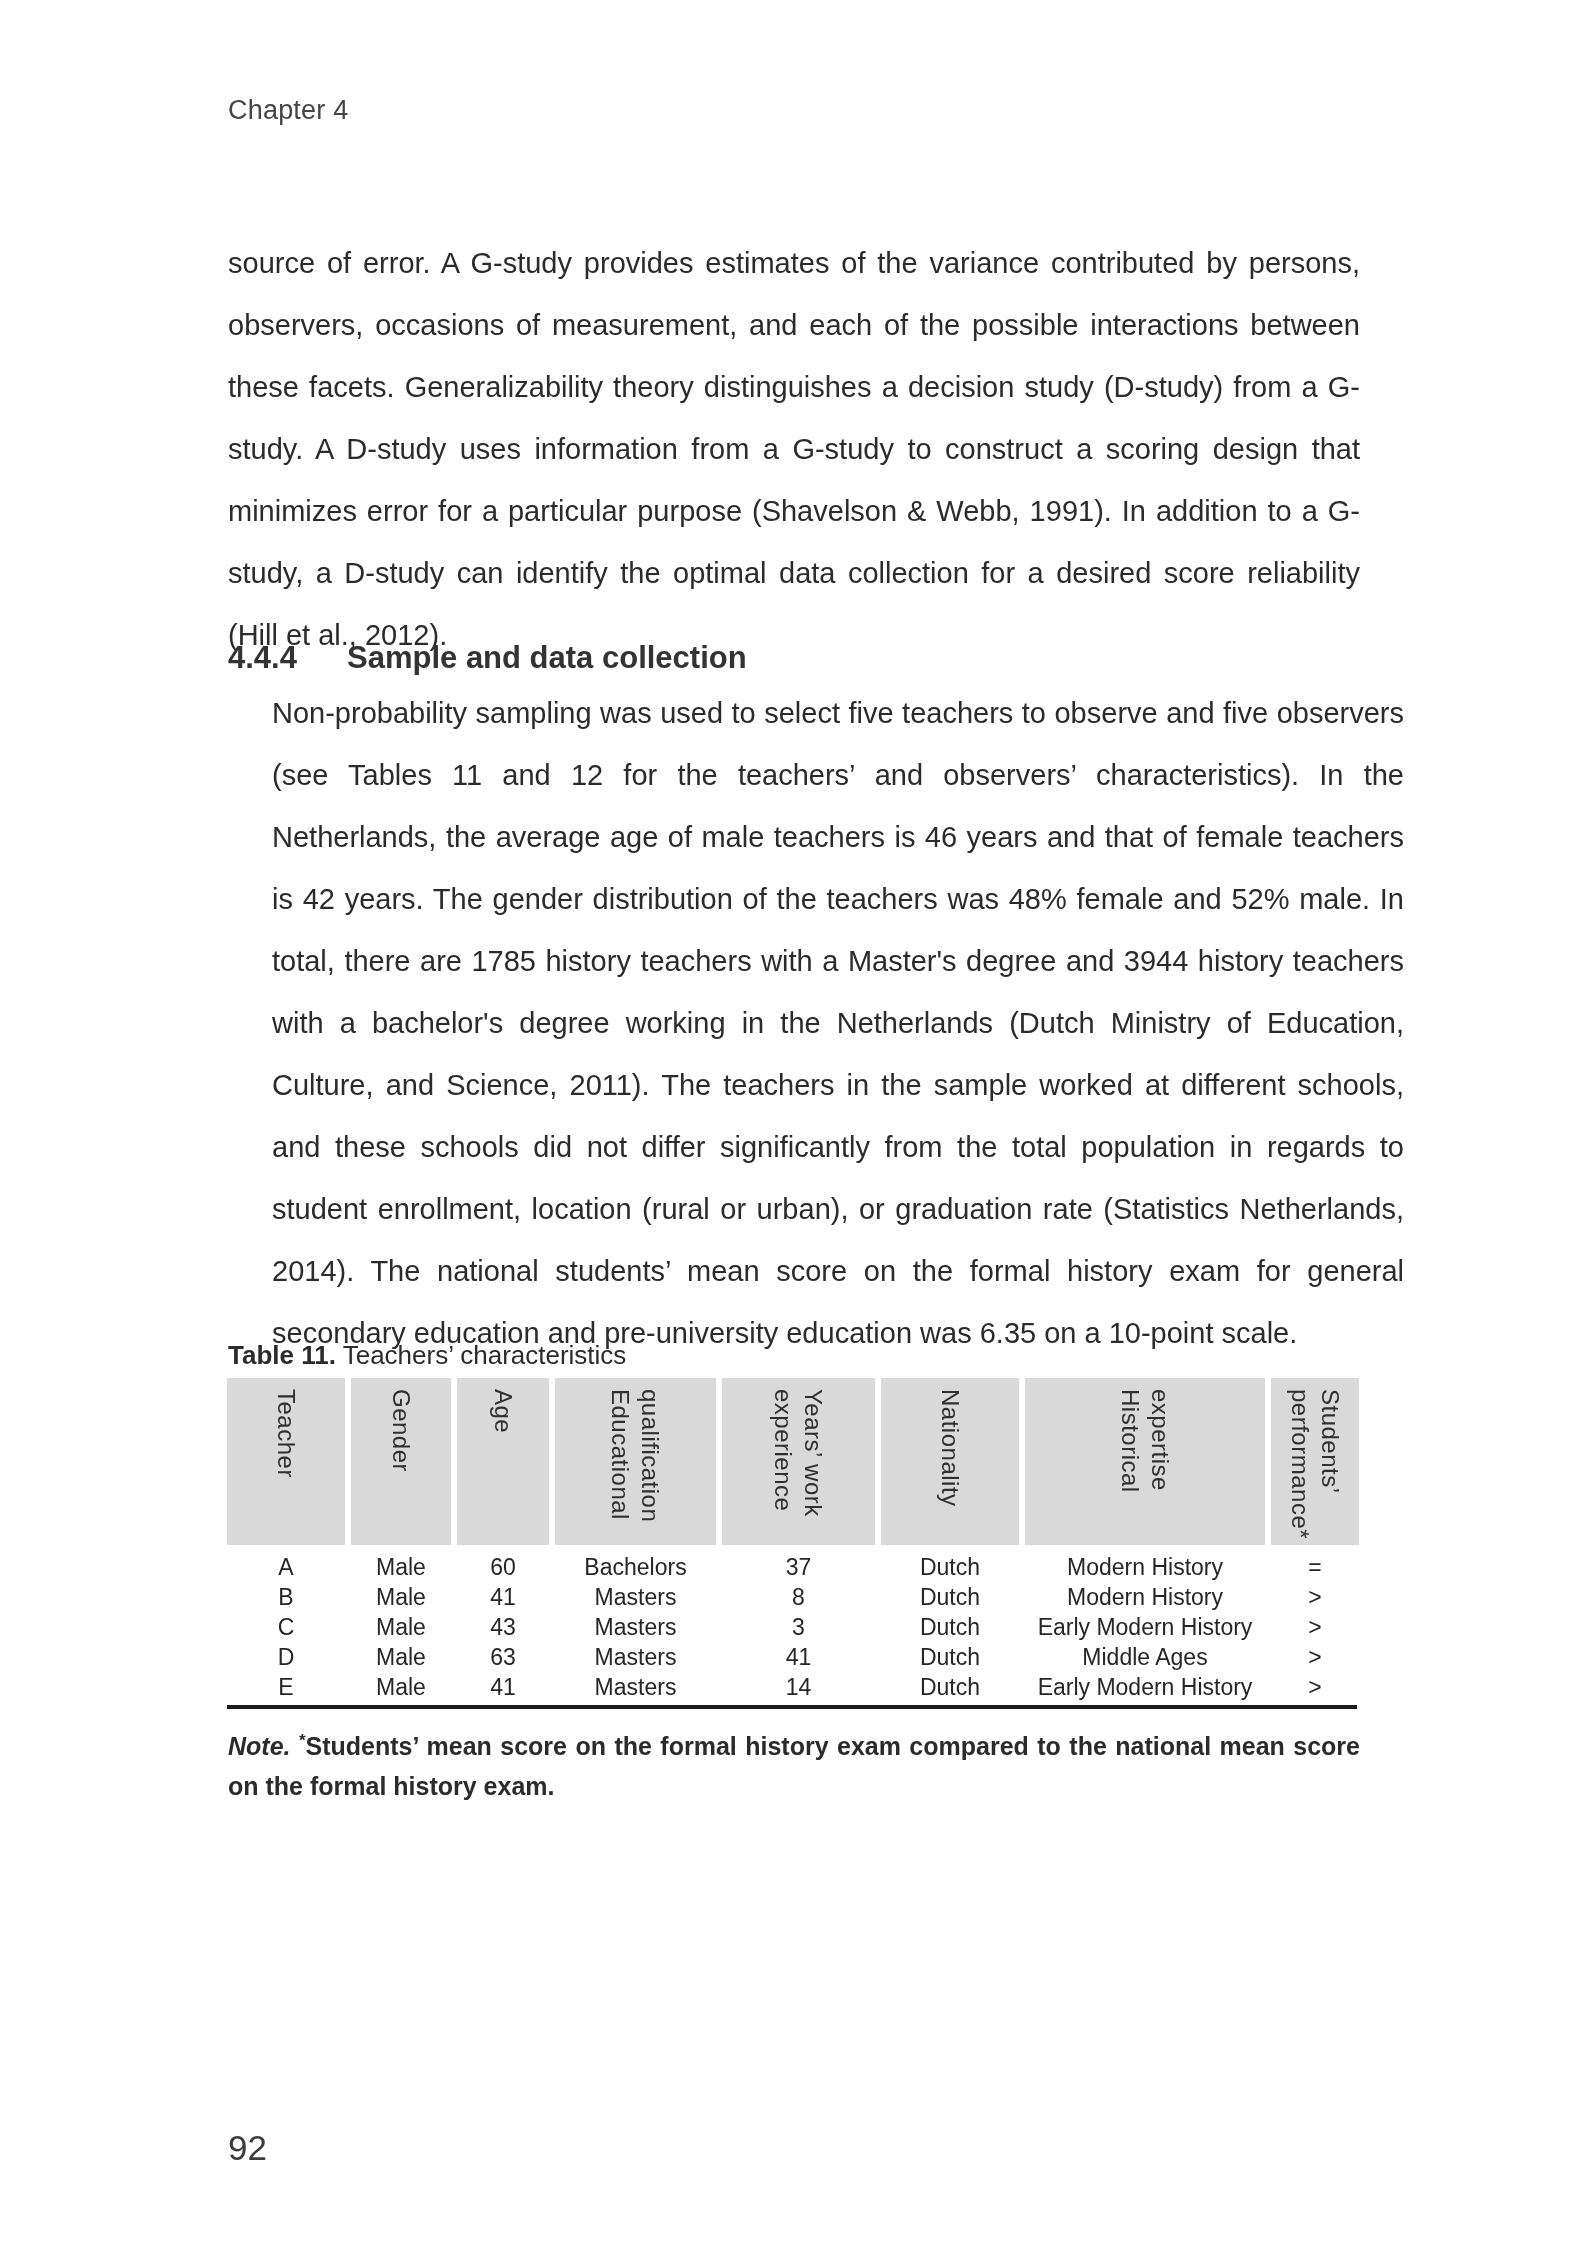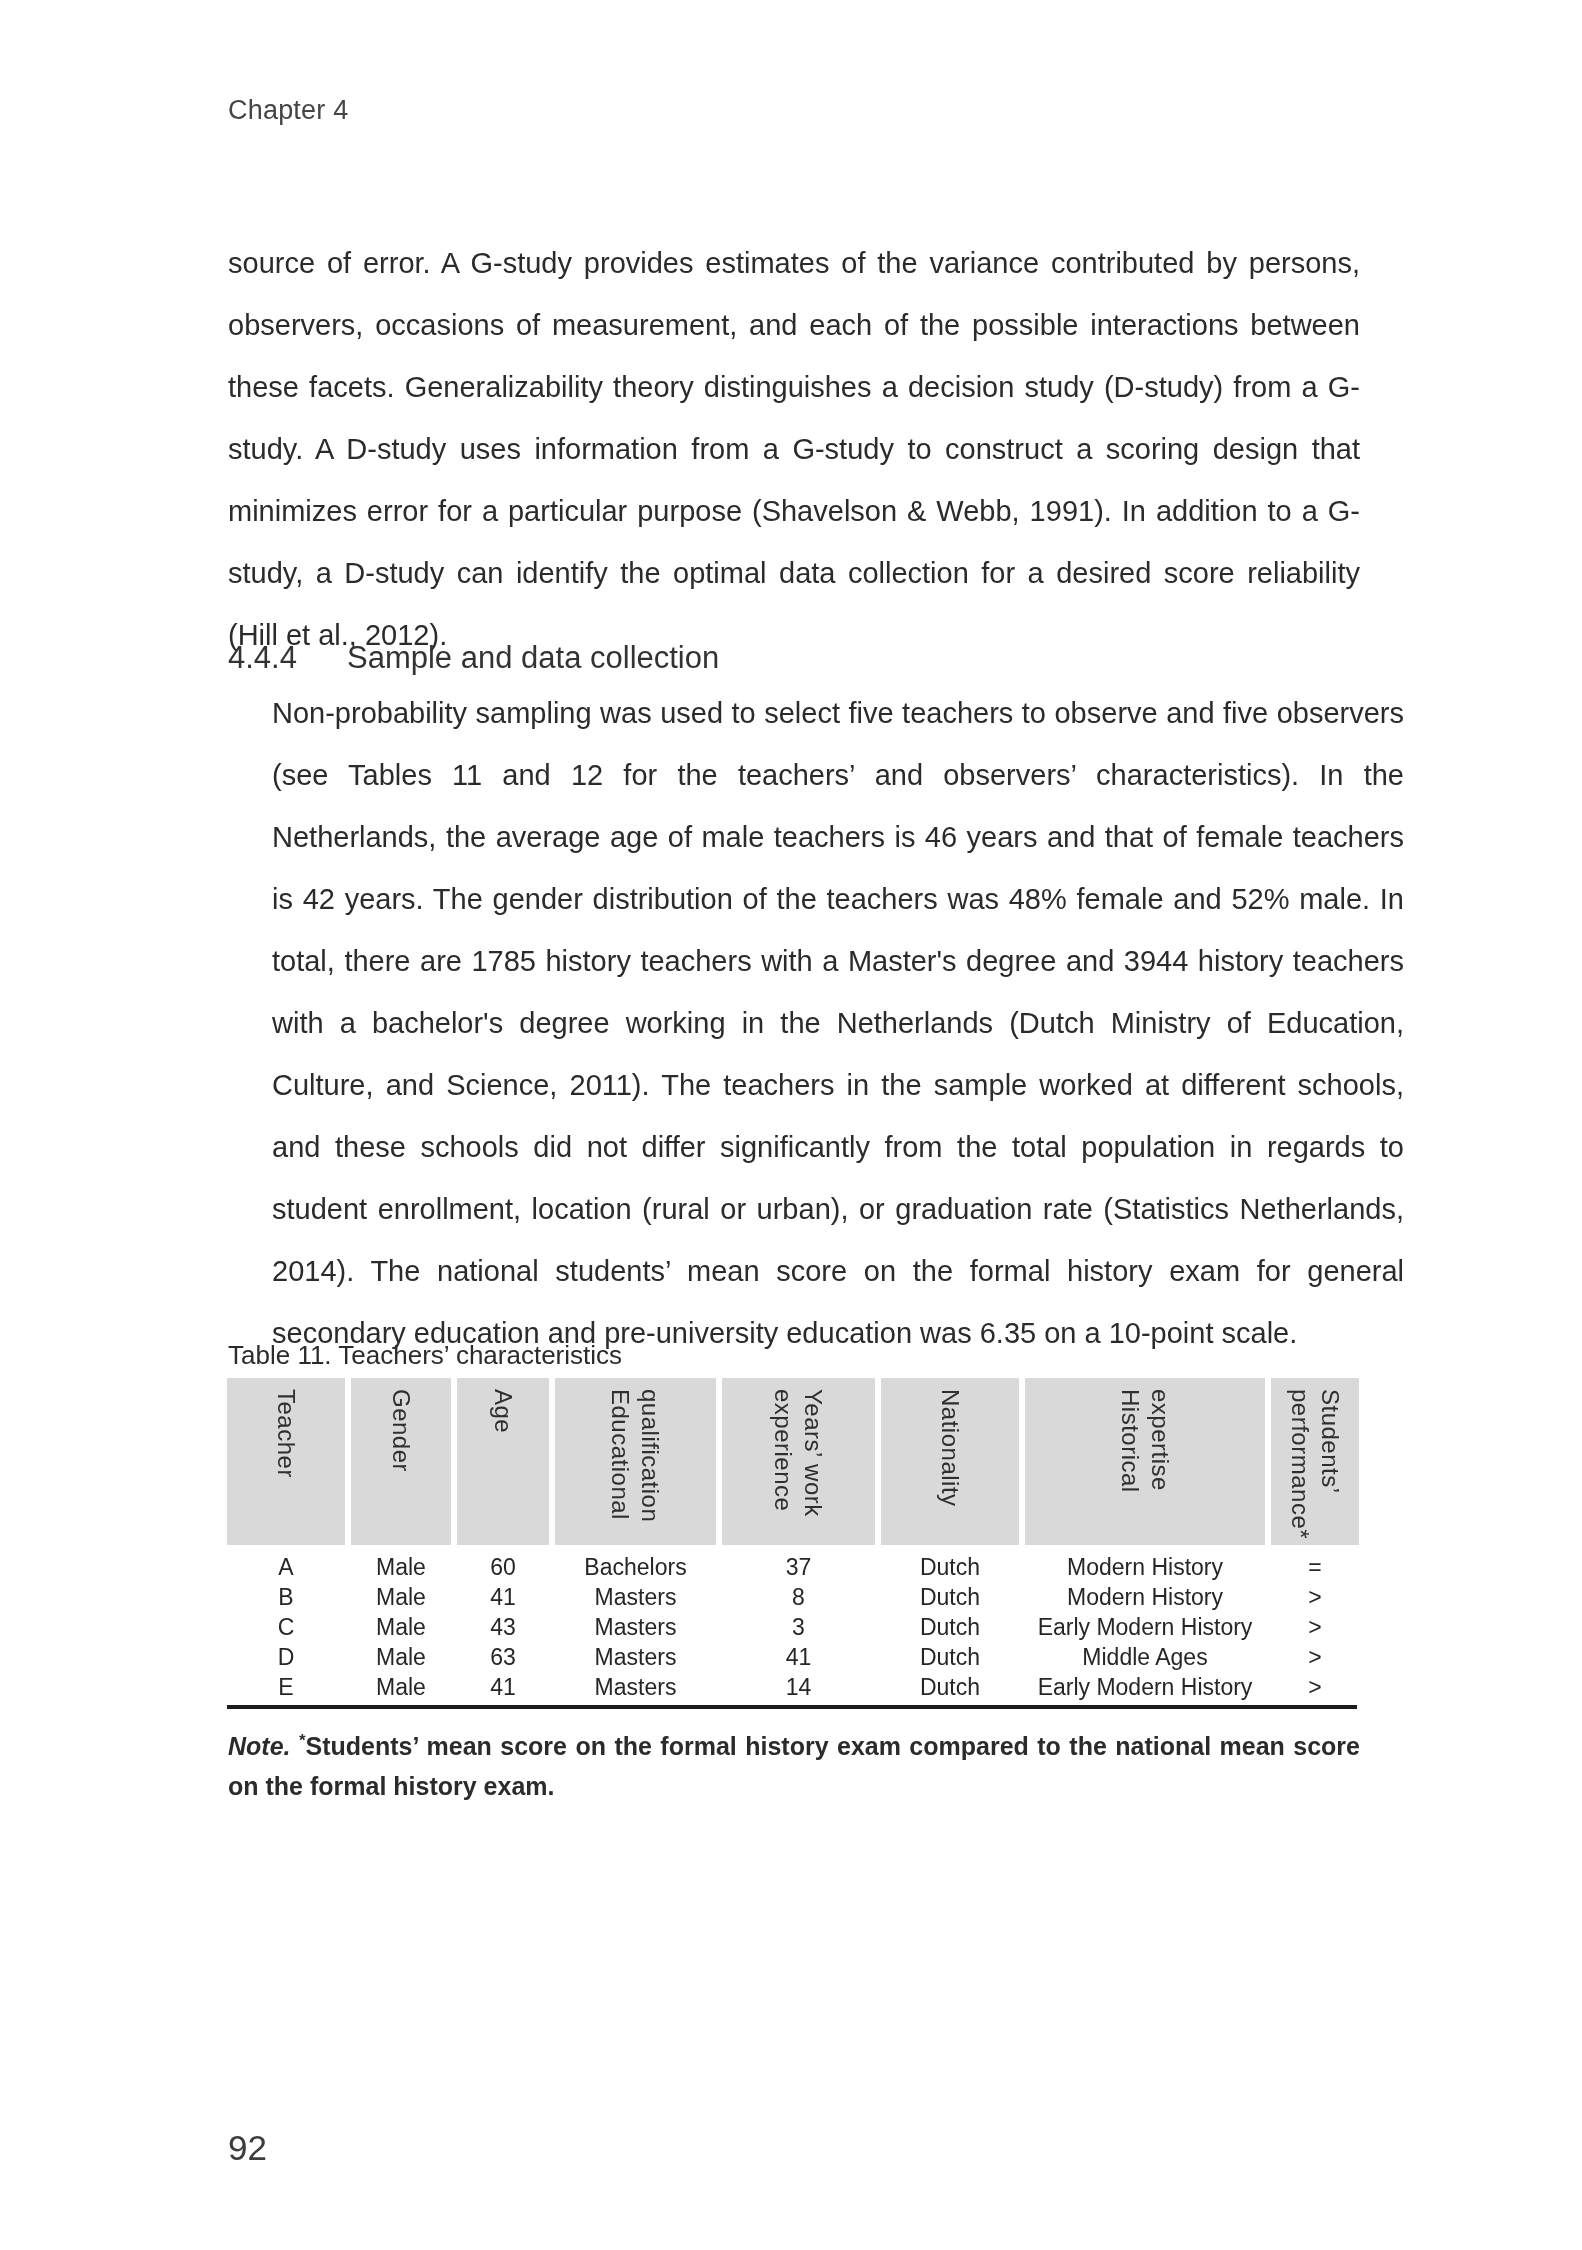--- a/index.html
+++ b/index.html
@@ -5,24 +5,24 @@
   html,body{margin:0;padding:0;background:#ffffff;}
   .page{
     position:relative;width:1408px;height:2250px;background:#ffffff;overflow:hidden;
     font-family:"Liberation Sans",sans-serif;color:#2d2d2d;
   }
   .chapter-head{position:absolute;left:228px;top:95px;font-size:27px;color:#454545;letter-spacing:.2px;}
   .para{position:absolute;left:228px;width:1132px;font-size:29px;line-height:62px;
         text-align:justify;color:#2b2b2b;}
   .para1{top:232px;}
   .para2{top:682px;margin-left:44px;}
-  .section-head{position:absolute;left:228px;top:640px;width:1132px;font-size:31px;font-weight:normal;color:#333333;}
+  .section-head{position:absolute;left:228px;top:640px;width:1132px;font-size:31px;font-weight:bold;color:#333333;}
   .section-num{display:inline-block;width:119px;}
   .tbl-caption{position:absolute;left:228px;top:1340px;font-size:26px;color:#2b2b2b;}
-  .tbl-caption .cap-label{font-weight:normal;}
+  .tbl-caption .cap-label{font-weight:bold;}
   .thead,.tbody{
     position:absolute;left:227px;width:1132px;display:grid;
     grid-template-columns:118px 100px 92px 161px 153px 138px 240px 88px;column-gap:6px;
   }
   .thead{top:1378px;height:167px;}
   .th-cell{
     height:167px;display:flex;flex-direction:row;justify-content:center;align-items:flex-start;
     padding-top:11px;box-sizing:border-box;gap:3px;background:#d9d9d9;
   }
   .th-line{

